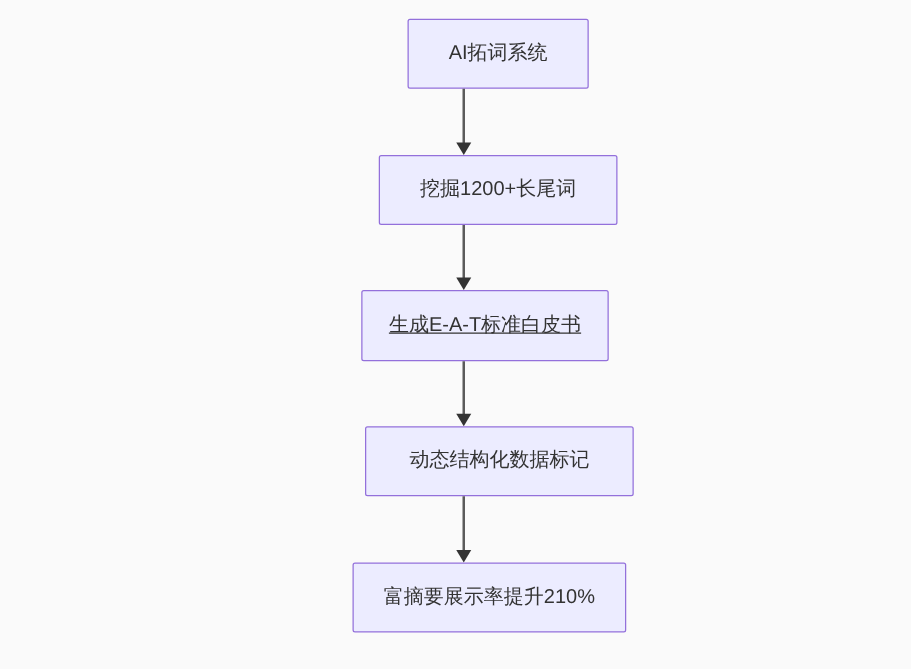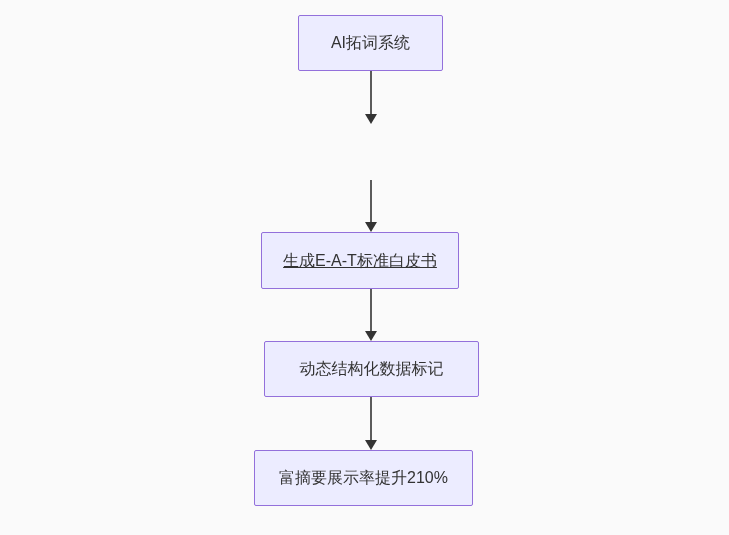--- a/index.html
+++ b/index.html
@@ -22,20 +22,21 @@
     border: 1.5px solid #9370db;
     border-radius: 2px;
     color: #333333;
     font-size: 16px;
     display: flex;
     align-items: center;
     justify-content: center;
     text-align: center;
     line-height: 1.2;
     white-space: nowrap;
+    margin-left: 28px;
   }
   #node-0 { left: 298px; top:  15px; width: 145px; height: 56px; }
   #node-1 { left: 275px; top: 124px; width: 191px; height: 56px; }
   #node-2 { left: 261px; top: 232px; width: 198px; height: 57px; text-decoration: underline; }
   #node-3 { left: 264px; top: 341px; width: 215px; height: 56px; }
   #node-4 { left: 254px; top: 450px; width: 219px; height: 56px; }
 
   .edge {
     position: absolute;
     left: 364px;            
@@ -74,20 +75,23 @@
 
   <div class="node" id="node-0">
     <span>AI拓词系统</span>
   </div>
 
   <div class="edge" id="edge-0">
     <div class="line"></div>
     <div class="head"></div>
   </div>
 
+  <div class="node" id="node-1">
+    <span>挖掘1200+长尾词</span>
+  </div>
 
   <div class="edge" id="edge-1">
     <div class="line"></div>
     <div class="head"></div>
   </div>
 
   <div class="node" id="node-2">
     <span>生成E-A-T标准白皮书</span>
   </div>
 

